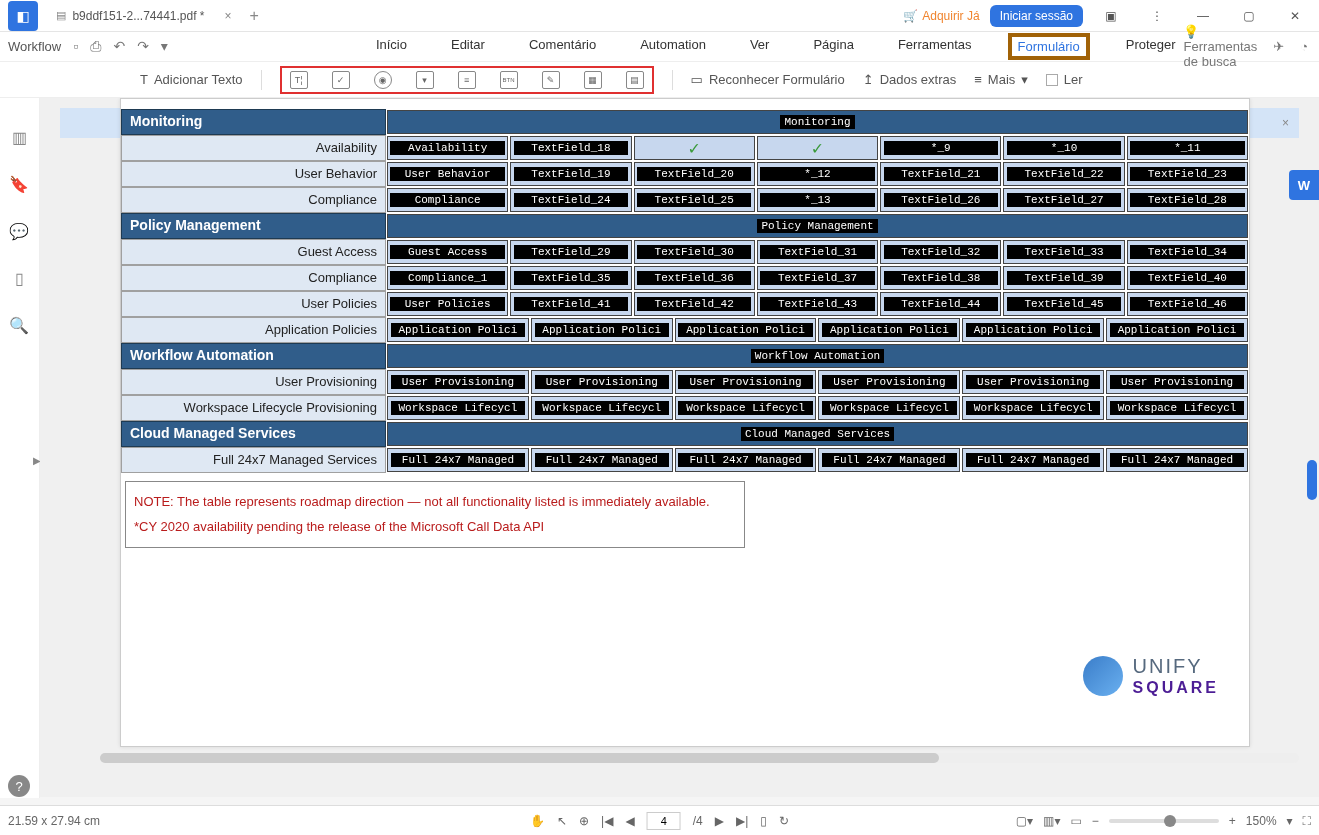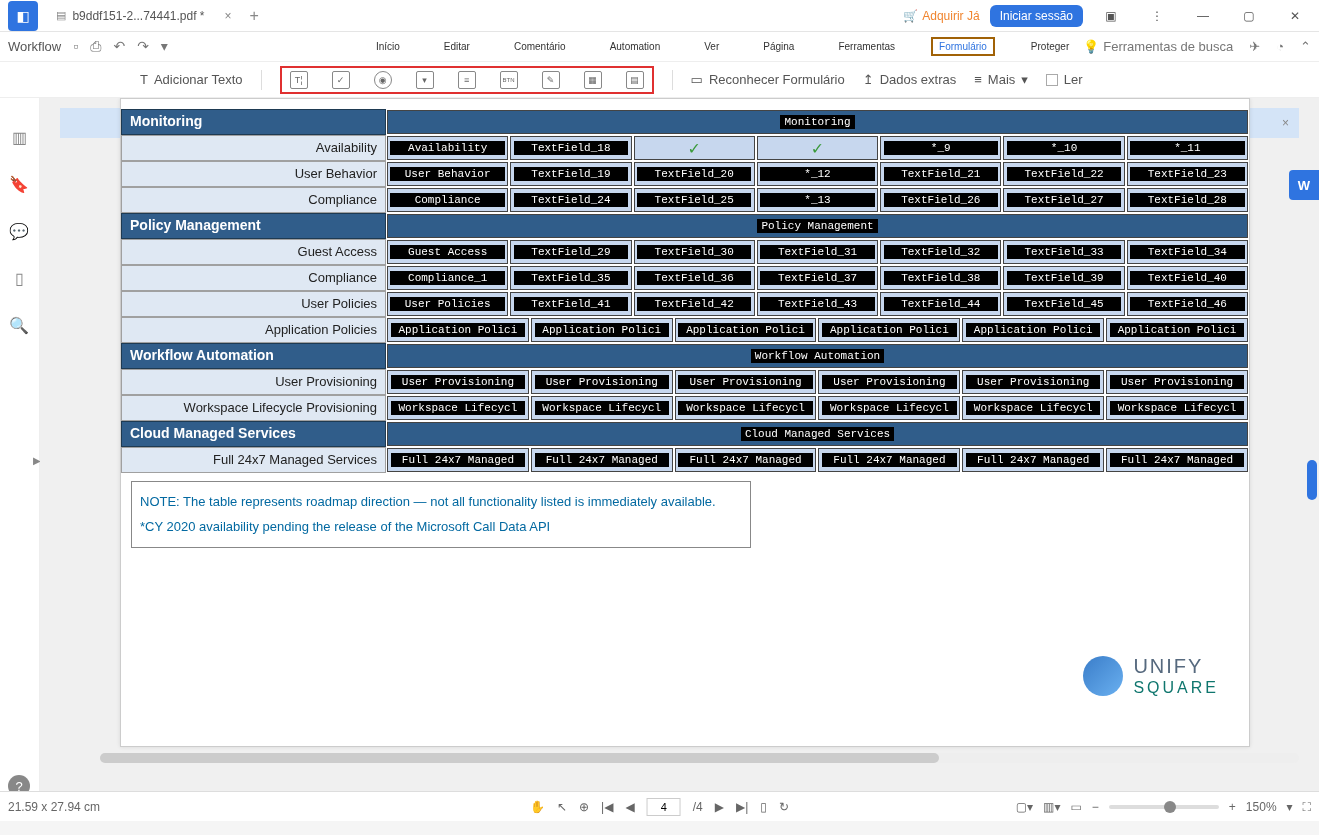--- a/index.html
+++ b/index.html
@@ -11,48 +11,48 @@
 .tab .close { margin-left:20px; color:#888; cursor:pointer; }
 .plus { margin-left:8px; color:#888; font-size:16px; cursor:pointer; }
 .title-right { margin-left:auto; display:flex; align-items:center; gap:10px; padding-right:6px; }
 .adquirir { color:#f0852f; font-size:12px; display:flex; align-items:center; gap:4px; }
 .login-btn { background:#2f74e0; color:#fff; font-size:12px; padding:4px 10px; border-radius:6px; border:none; }
 .win-btn { width:36px; text-align:center; font-size:12px; color:#555; }
 .menubar { height:30px; background:#fff; display:flex; align-items:center; padding:0 8px; font-size:13px; border-bottom:1px solid #eee; }
 .menubar .file { color:#555; margin-right:12px; }
 .qa { display:flex; gap:12px; color:#777; font-size:14px; }
 .main-tabs { display:flex; gap:28px; margin-left:200px; }
-.main-tabs span { color:#333; font-size:10px; cursor:pointer; }
-.main-tabs .active { color:#2f74e0; border:2px solid #a16207; padding:2px 6px; }
+.main-tabs span { color:#333; font-size:13px; cursor:pointer; }
+.main-tabs .active { color:#2f74e0; border:4px solid #a16207; padding:2px 6px; }
 .main-tabs .box { border:2px solid transparent; padding:2px 6px; }
 .toolbar-right { margin-left:auto; display:flex; align-items:center; gap:16px; color:#777; font-size:13px; }
 .ribbon { height:36px; background:#fff; display:flex; align-items:center; padding:0 140px; gap:18px; border-bottom:1px solid #eee; font-size:13px; color:#555; }
 .rib-item { display:flex; align-items:center; gap:6px; }
 .form-tools { border:2px solid #e03030; padding:3px 8px; display:flex; gap:24px; align-items:center; }
 .tool-icon { width:18px; height:18px; border:1px solid #888; border-radius:2px; display:flex; align-items:center; justify-content:center; font-size:9px; color:#666; }
 .sep { width:1px; height:20px; background:#ddd; }
 .sidebar-left { position:absolute; left:0; top:98px; width:40px; height:700px; background:#fff; border-right:1px solid #eee; display:flex; flex-direction:column; align-items:center; gap:28px; padding-top:30px; color:#888; font-size:16px; }
 .doc-area { position:absolute; left:40px; top:98px; right:0; bottom:38px; background:#f0f0f0; overflow:hidden; }
 .banner { position:absolute; top:10px; left:20px; right:20px; height:30px; background:#d4e4f7; display:flex; align-items:center; justify-content:center; font-size:12px; color:#555; }
 .banner-btn { position:absolute; right:340px; background:#2f74e0; color:#fff; font-size:12px; padding:4px 14px; border-radius:14px; }
 .banner-x { position:absolute; right:10px; color:#888; }
 .page { position:absolute; top:0; left:80px; width:1130px; background:#fff; border:1px solid #ccc; box-shadow:0 0 4px rgba(0,0,0,0.1); padding:10px 0; }
 .section-hdr { background:#305d8a; color:#fff; font-weight:bold; padding:3px 8px; border:1px solid #1e3a52; font-size:14px;}
 .row { display:flex; height:26px; align-items:stretch; }
 .lbl { width:265px; text-align:right; padding:4px 8px; background:#dfe8f3; border:1px solid #a0a0a0; font-size:13px; color:#222; }
 .field { flex:1; background:#c7d7ee; border:1px solid #444; margin:1px; display:flex; align-items:center; justify-content:center; }
 .fldtxt { background:#000; color:#fff; font-family:"Courier New",monospace; font-size:11px; padding:1px 4px; white-space:nowrap; overflow:hidden; width:96%; text-align:center;}
-.note-box { margin:8px 10px; border:1px solid #888; padding:8px; font-size:13px; color:#0369a1; width:620px; line-height:1.9; }
+.note-box { margin:8px 4px; border:1px solid #888; padding:8px; font-size:13px; color:#b91c1c; width:620px; line-height:1.9; }
 .logo { position:absolute; right:30px; bottom:50px; display:flex; align-items:center; gap:10px; }
 .globe{width:40px;height:40px;border-radius:50%;background:linear-gradient(135deg,#3a7dc9,#6ab0f0);position:relative;}
 .logo-txt { color:#56697e; font-size:20px; letter-spacing:2px; line-height:1; }
-.logo-txt .sq{color:#0f766e;font-size:16px;letter-spacing:3px;}
+.logo-txt .sq{color:#4c1d95;font-size:16px;letter-spacing:3px;font-weight:bold;}
 .word-badge{position:absolute;right:0;top:170px;width:30px;height:30px;background:#2f74e0;color:#fff;border-radius:4px 0 0 4px;display:flex;align-items:center;justify-content:center;font-size:13px;font-weight:bold;}
 .help-btn{position:absolute;left:8px;bottom:38px;width:22px;height:22px;background:#888;color:#fff;border-radius:50%;display:flex;align-items:center;justify-content:center;font-size:13px;}
-.statusbar { position:absolute; bottom:14px; left:0; right:0; height:30px; background:#fff; border-top:1px solid #ddd; display:flex; align-items:center; font-size:12px; color:#666; padding:0 8px; }
+.statusbar { position:absolute; bottom:0; left:0; right:0; height:30px; background:#fff; border-top:1px solid #ddd; display:flex; align-items:center; font-size:12px; color:#666; padding:0 8px; }
 .sb-center { position:absolute; left:50%; transform:translateX(-50%); display:flex; align-items:center; gap:12px; }
 .sb-right { margin-left:auto; display:flex; align-items:center; gap:10px; }
 .pg-input { width:34px; height:18px; border:1px solid #ccc; text-align:center; font-size:11px;}
 .zoom-slider { width:110px; height:4px; background:#ddd; position:relative; border-radius:2px;}
 .zoom-slider .thumb{position:absolute;left:50%;top:-4px;width:12px;height:12px;background:#888;border-radius:50%;}
 .scroll-h{position:absolute;left:60px;right:20px;bottom:34px;height:10px;background:#eee;border-radius:5px;}
 .scroll-h .th{position:absolute;left:0;width:70%;height:100%;background:#ccc;border-radius:5px;}
 .collapse-arrow{position:absolute;left:33px;top:455px;color:#888;font-size:10px;}
 .scroll-v{position:absolute;right:2px;top:100px;bottom:40px;width:10px;}
 .scroll-v .th{position:absolute;top:360px;width:100%;height:40px;background:#2f74e0;border-radius:5px;}

